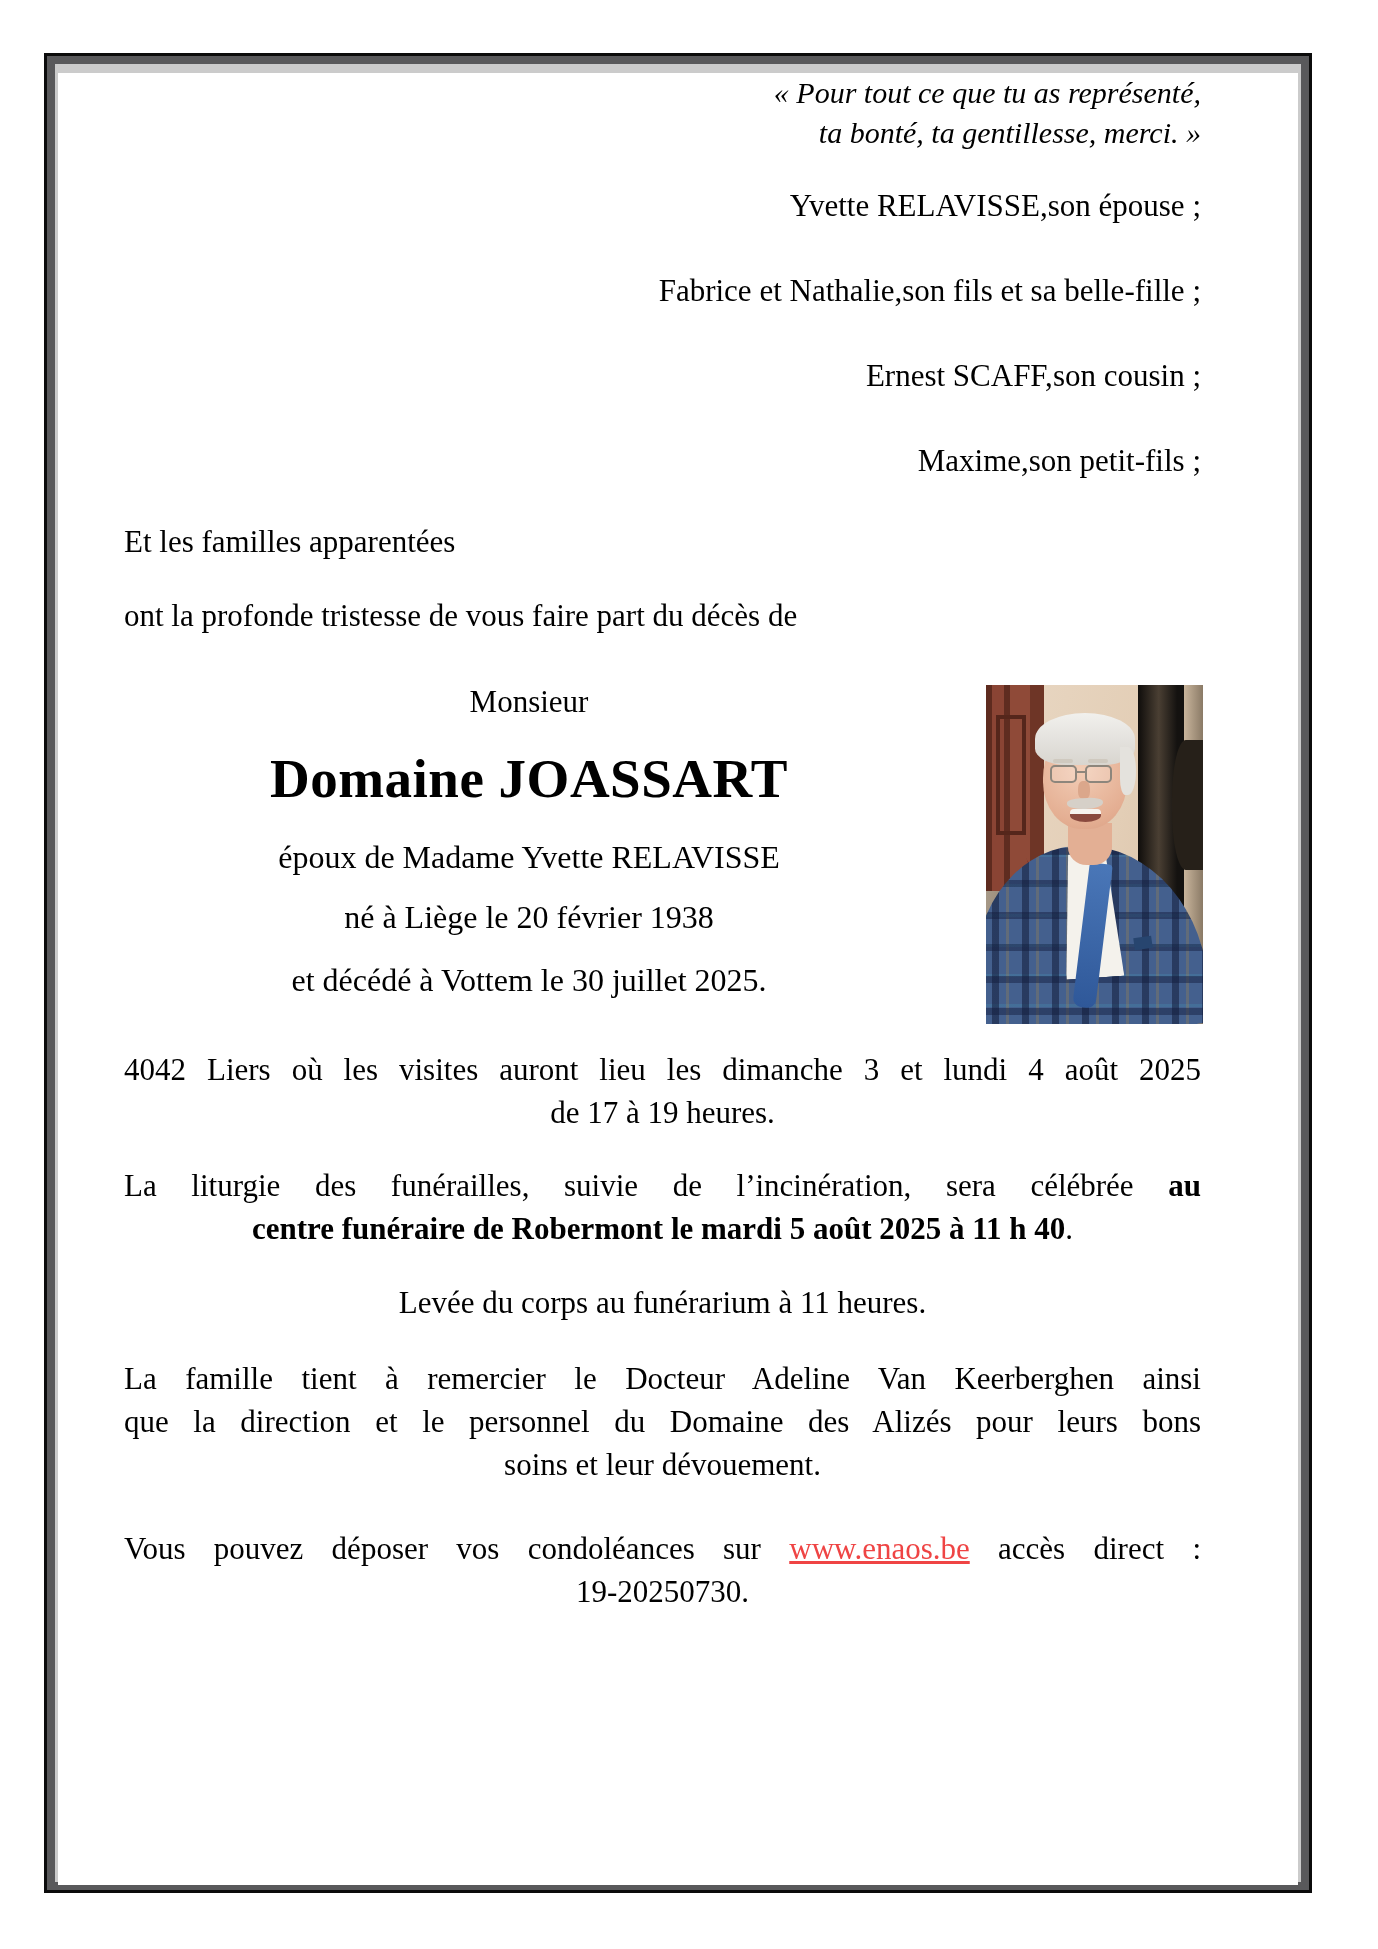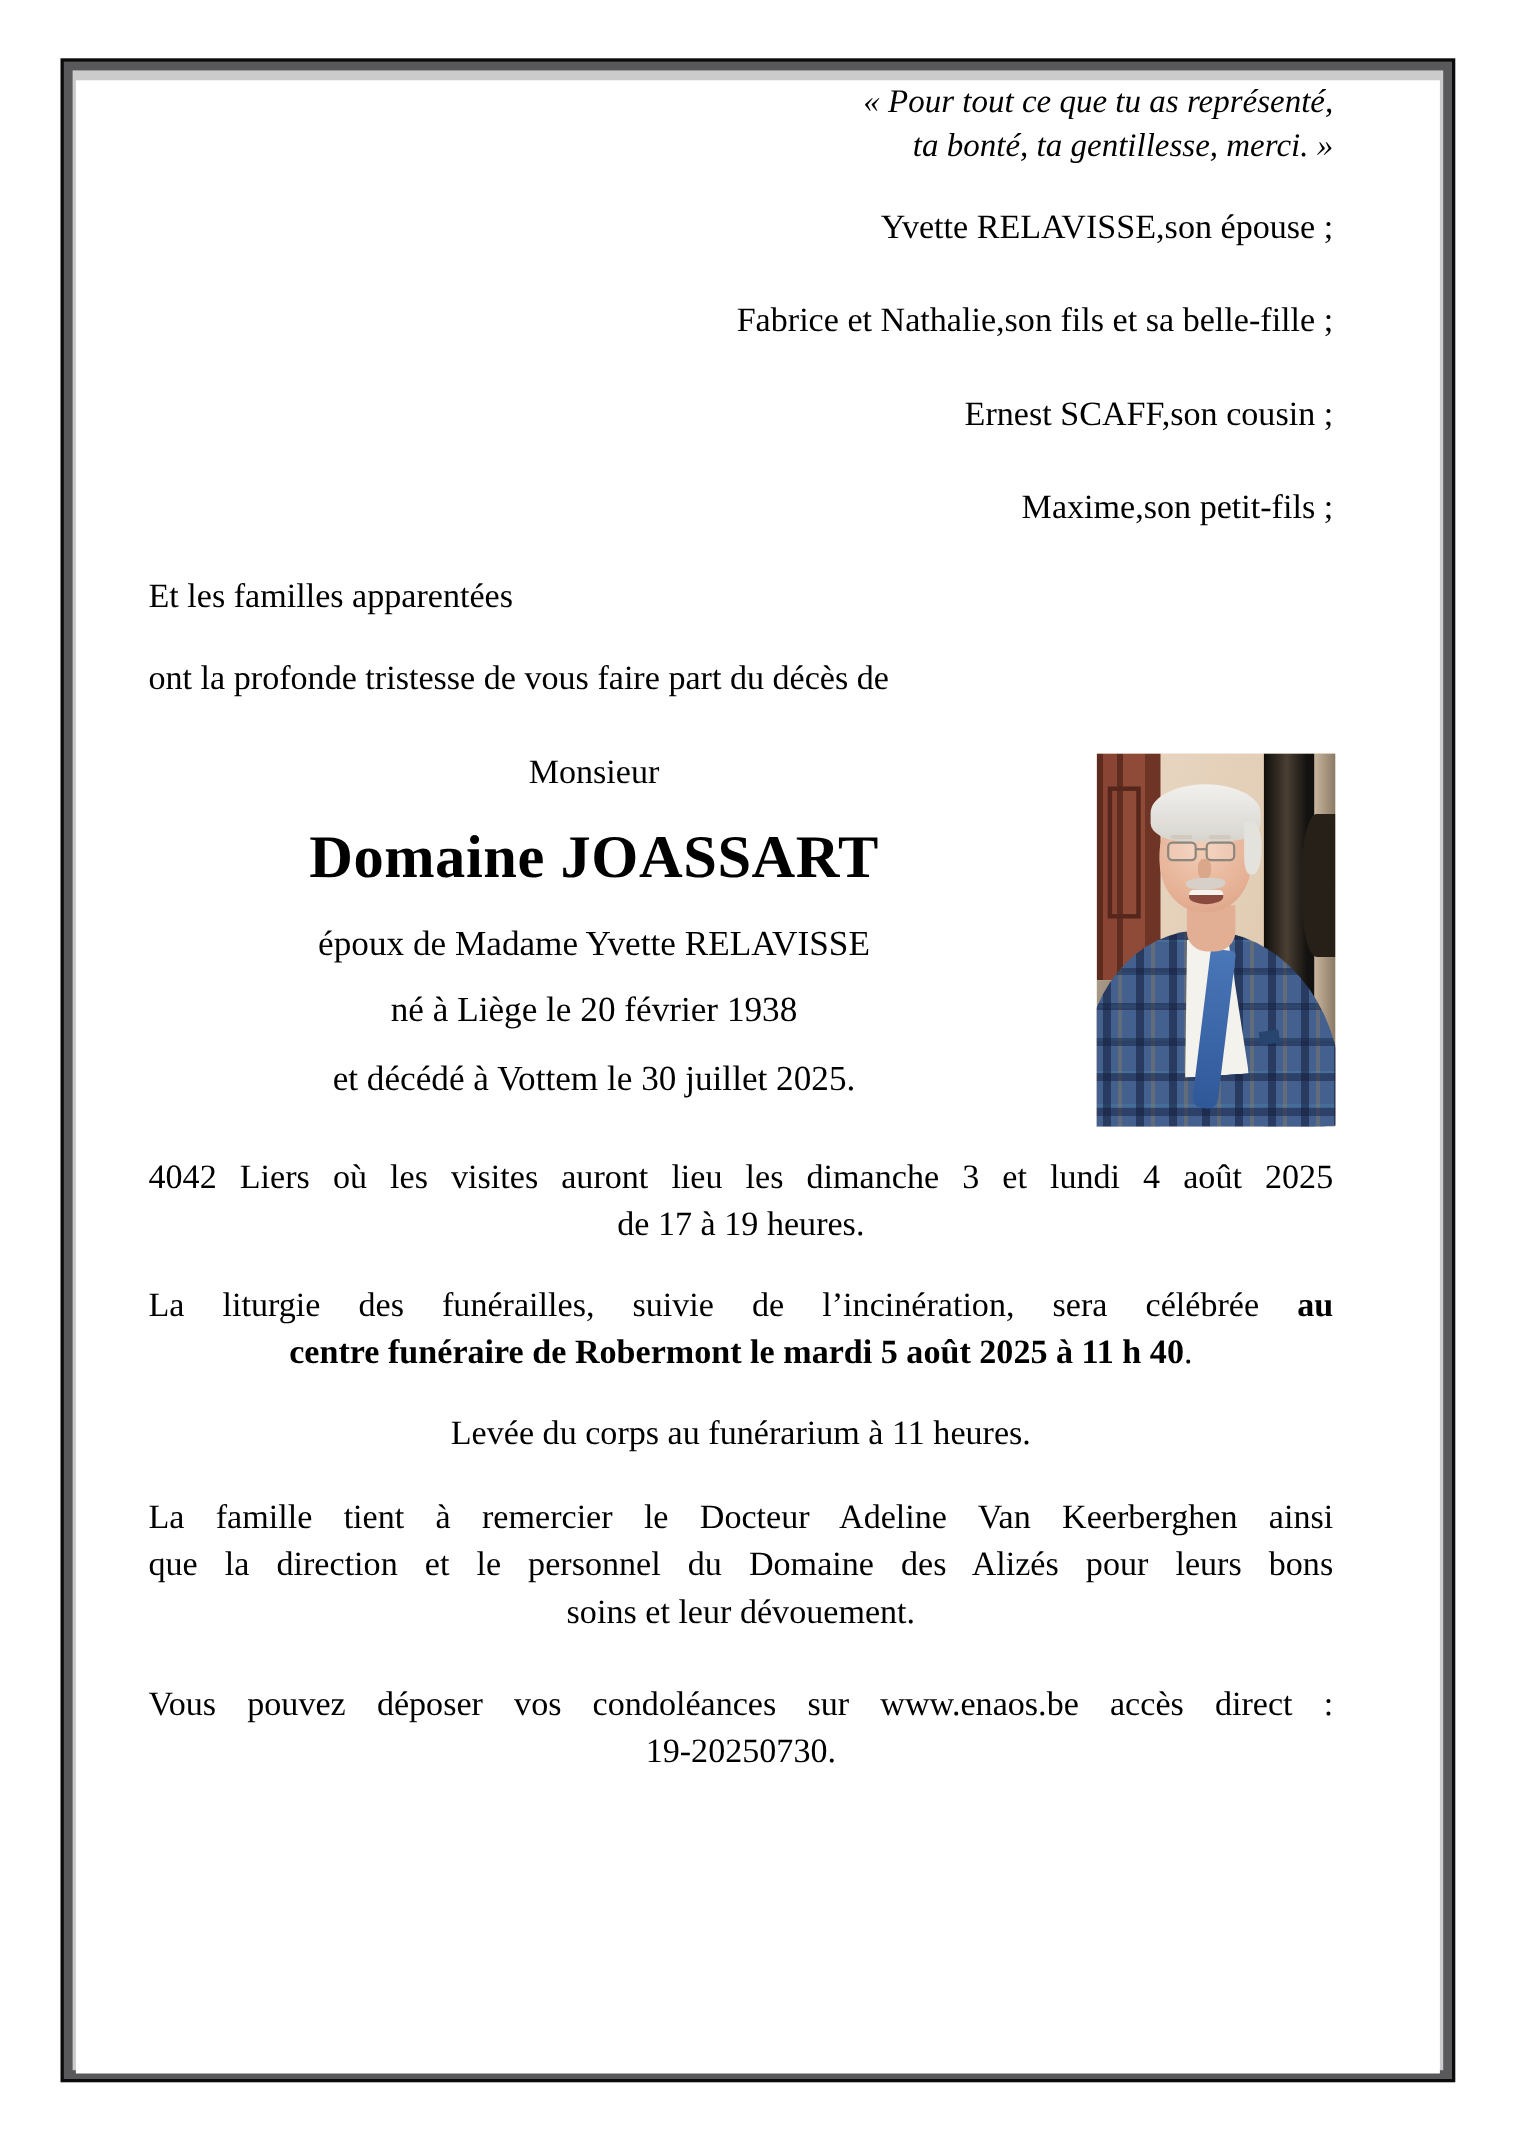--- a/index.html
+++ b/index.html
@@ -2,21 +2,21 @@
 <html><head>
 <meta charset="utf-8">
 <style>
   * { margin:0; padding:0; box-sizing:border-box; }
   html,body { background:#ffffff; }
   .page {
     position:relative; width:1378px; height:1949px; background:#ffffff;
     font-family:"Liberation Serif","DejaVu Serif",serif; color:#000;
   }
   .frame-outer {
-    position:absolute; left:55px; top:53px; width:1268px; height:1840px;
+    position:absolute; left:44px; top:53px; width:1268px; height:1840px;
     background:#0b0b0b; padding:3px;
   }
   .frame-mid { background:#59595b; padding:8px; height:100%; }
   .frame-inner { background:#cbcbcb; padding:3px; height:100%; }
   .content {
     position:relative; background:#ffffff; height:100%;
     padding:0 97px 0 66px; font-size:31px; line-height:43px;
   }
   
   .quote { margin-top:6px; text-align:right; font-style:italic; font-size:30px; line-height:40px; }
@@ -34,21 +34,21 @@
   .detail.d1 { margin-top:29px; }
   .detail.d2 { margin-top:18px; }
   .detail.d3 { margin-top:21px; }
   
   .para { }
   .p1 { margin-top:47px; } .p2 { margin-top:30px; } .p3 { margin-top:32px; }
   .levee { margin-top:31px; text-align:center; }
   .p5 { margin-top:33px; } .p6 { margin-top:41px; }
   .jline { text-align:justify; text-align-last:justify; }
   .lline { text-align:center; }
-  .link { color:#000000; cursor:pointer; }
+  .link { color:#ef4444; text-decoration:underline; cursor:pointer; }
   b { font-weight:bold; }
   
   .photo {
     position:absolute; left:928px; top:612px; width:217px; height:339px;
     overflow:hidden;
     background:linear-gradient(105deg,#e9d8c4 0%,#e3ceb6 55%,#d6bea4 100%);
   }
   .ph-door {
     position:absolute; left:0; top:0; width:58px; height:206px;
     background:linear-gradient(90deg,#5e2b1f 0 6px,#8a4434 6px 18px,#5f2c20 18px 24px,#8f4a38 24px 44px,#6e3526 44px 58px);

